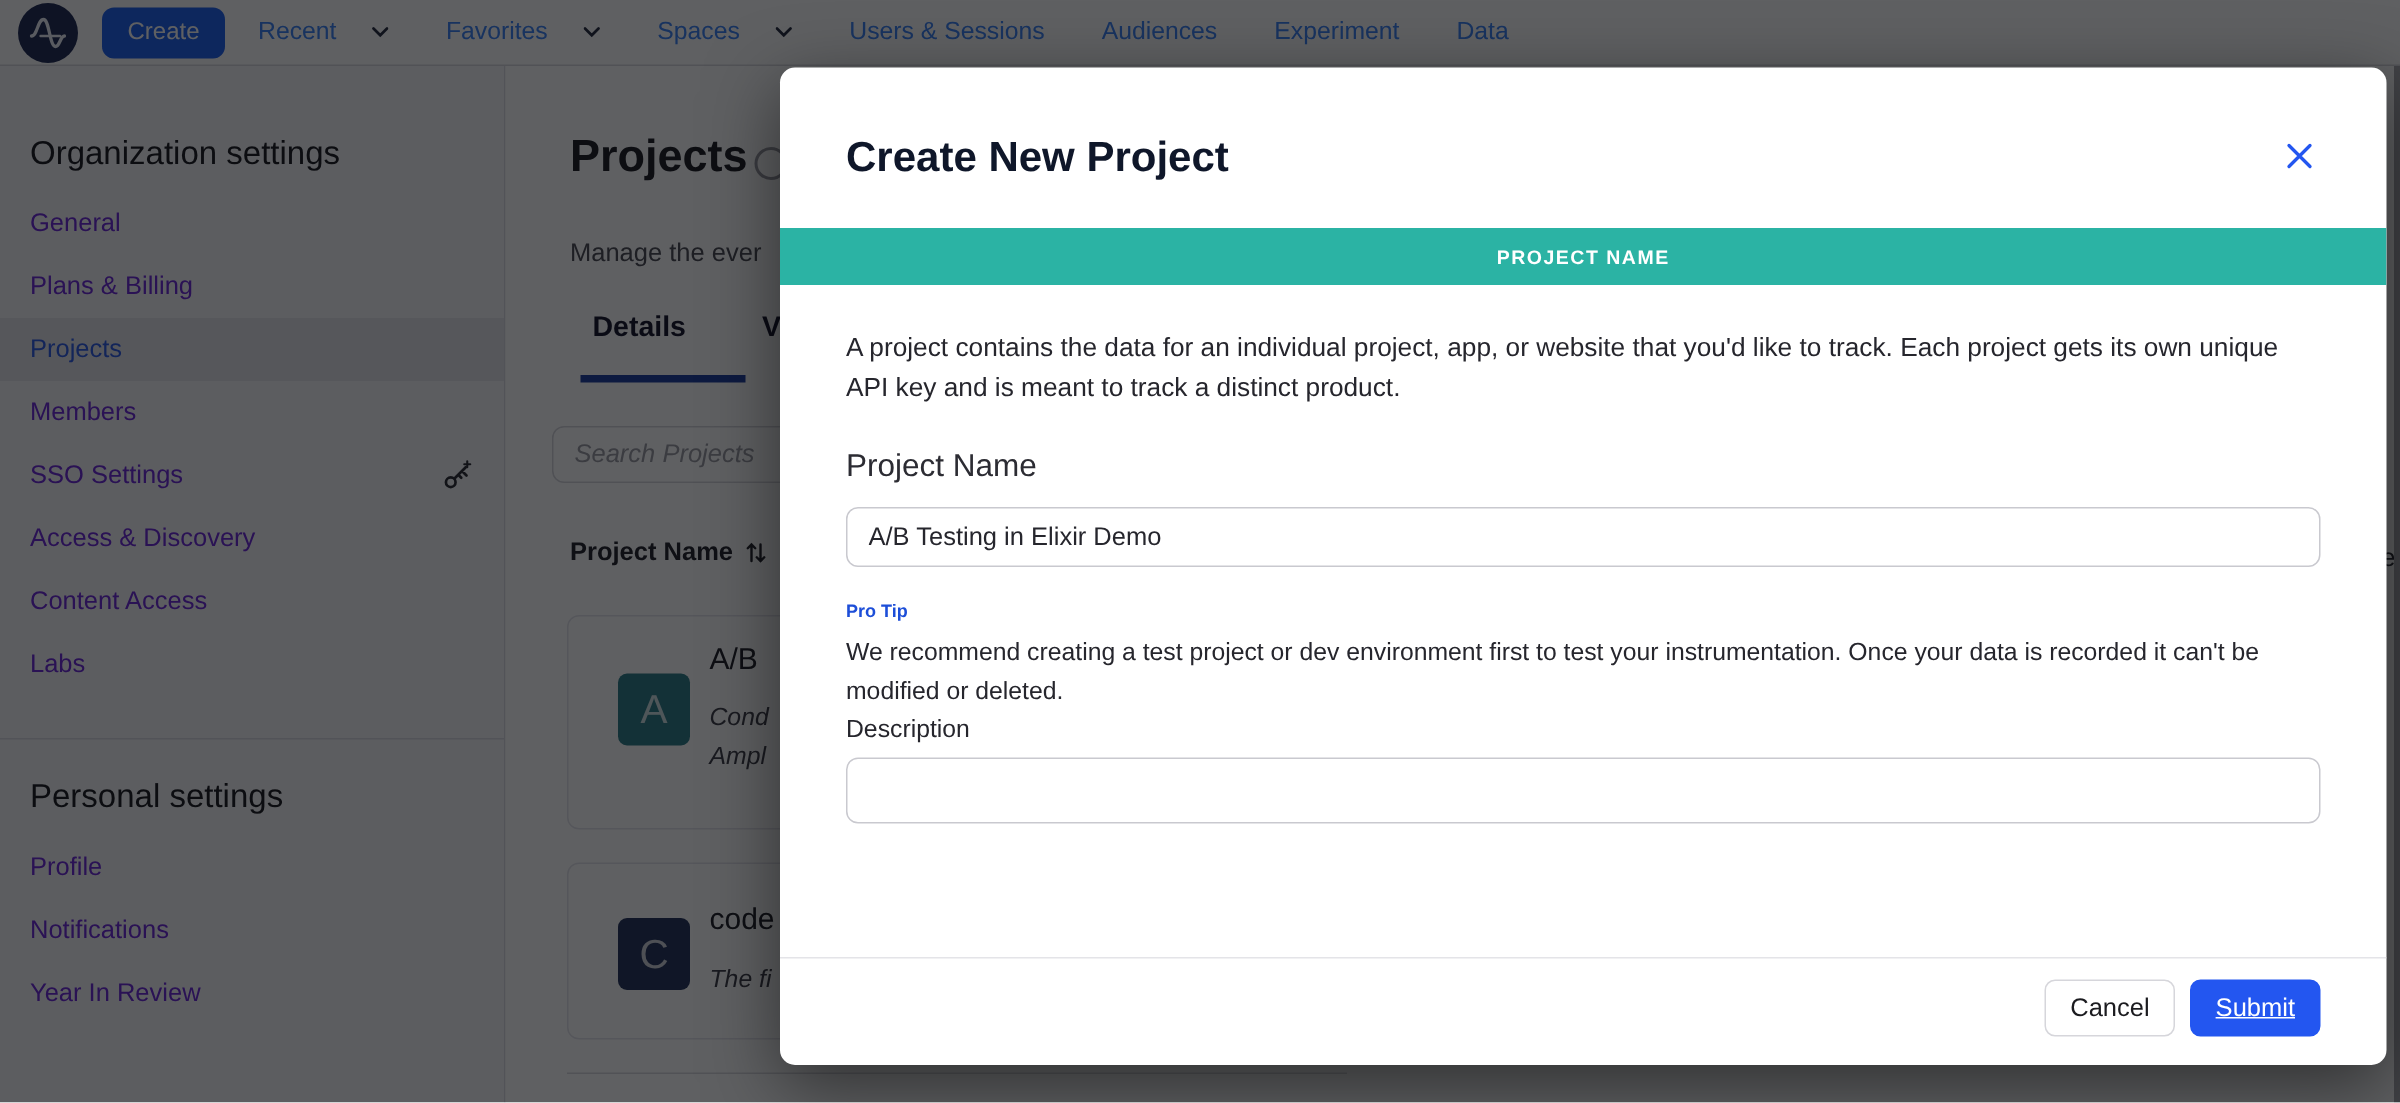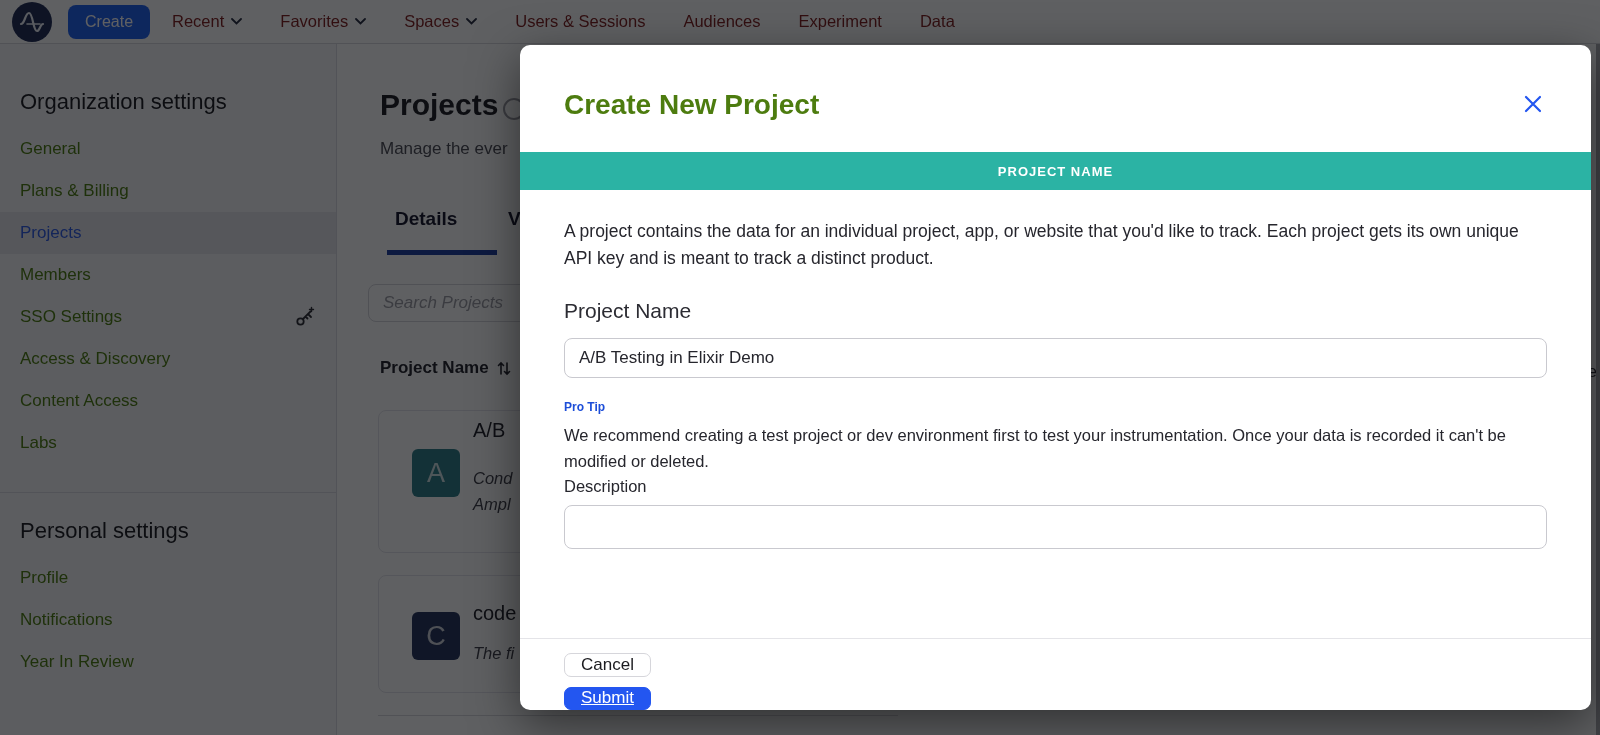--- a/index.html
+++ b/index.html
@@ -7,92 +7,92 @@
   body { font-family:"Liberation Sans", sans-serif; background:#fff; position:relative; }
 
   
   .topnav { position:absolute; top:0; left:0; width:1600px; height:44px; background:#ffffff;
             border-bottom:1px solid #d9d9de; display:flex; align-items:center; z-index:1; }
   .logo { width:40px; height:40px; border-radius:50%; background:#1f2b55; margin-left:12px;
           display:flex; align-items:center; justify-content:center; flex:0 0 auto; }
   .create-btn { margin-left:16px; height:34px; padding:0 17px; background:#1E61F0; color:#fff;
                 border:none; border-radius:8px; font-size:16px; font-family:inherit; font-weight:500; cursor:pointer; }
   .nav-items { display:flex; align-items:center; margin-left:22px; gap:38px; }
-  .nav-item { display:flex; align-items:center; gap:7px; font-size:16.5px; color:#7f1d1d;
+  .nav-item { display:flex; align-items:center; gap:24px; font-size:16.5px; color:#3b82f6;
               font-weight:500; cursor:pointer; white-space:nowrap; }
   .chev { display:inline-block; }
 
   
   .sidebar { position:absolute; top:44px; left:0; width:337px; height:691px; background:#f7f7f9;
              border-right:1px solid #dcdce2; z-index:1; }
   .side-heading { margin:44px 20px 0; font-size:22px; line-height:28px; color:#1b1b21; font-weight:500; }
   .side-list { list-style:none; margin-top:12px; }
   .side-item { height:42px; display:flex; align-items:center; padding:0 20px; font-size:17px;
-               color:#4d7c0f; cursor:pointer; justify-content:space-between; }
+               color:#6d28d9; cursor:pointer; justify-content:space-between; }
   .side-item.active { background:#e7e7ec; color:#2e5be6; }
   .side-divider { height:1px; background:#dcdce2; margin-top:28px; }
   .side-heading.second { margin-top:24px; }
 
   
   .content { position:absolute; top:44px; left:337px; width:1263px; height:691px; background:#fff; z-index:1; }
   .content h1 { position:absolute; left:43px; top:44px; font-size:30px; font-weight:700; color:#1c1c22; }
   .help-circle { position:absolute; left:166px; top:54px; width:22px; height:22px; border:2px solid #9a9aa2;
                  border-radius:50%; }
-  .subtitle { position:absolute; left:43px; top:95px; font-size:17px; color:#4b4b54; white-space:nowrap; }
+  .subtitle { position:absolute; left:43px; top:115px; font-size:17px; color:#4b4b54; white-space:nowrap; }
   .tab { position:absolute; top:164px; font-size:19px; font-weight:600; color:#16162b; cursor:pointer; }
   .tab.t1 { left:58px; }
   .tab.t2 { left:171px; }
   .tab-underline { position:absolute; left:50px; top:206px; width:110px; height:5px; background:#1e3fa0; }
   .search-box { position:absolute; left:31px; top:240px; width:410px; height:38px; border:1px solid #d5d5db;
                 border-radius:8px; padding:0 14px; font-size:17px; font-style:italic; color:#55555e;
                 font-family:inherit; background:#fff; }
   .search-box::placeholder { color:#9c9ca4; font-style:italic; }
   .col-header { position:absolute; left:43px; top:314px; font-size:17px; font-weight:700; color:#23232b;
                 display:flex; align-items:center; gap:8px; }
   .proj-card { position:absolute; left:41px; width:600px; background:#fff; border:1px solid #e4e4ea;
                border-radius:8px; cursor:pointer; }
   .card1 { top:366px; height:143px; }
   .card2 { top:531px; height:118px; }
   .avatar { position:absolute; left:33px; width:48px; height:48px; border-radius:6px; color:rgba(255,255,255,.78);
             font-size:27px; display:flex; align-items:center; justify-content:center; }
   .card1 .avatar { top:38px; background:#2e7d88; }
   .card2 .avatar { top:36px; background:#24335b; }
   .card-title { position:absolute; left:94px; font-size:20px; font-weight:500; color:#202028; white-space:nowrap; }
-  .card1 .card-title { top:8px;text-align:center; }
+  .card1 .card-title { top:18px;text-align:center; }
   .card2 .card-title { top:26px; }
   .card-desc { position:absolute; left:94px; font-size:16.5px; color:#3f3f48; line-height:26px; white-space:nowrap;font-style:italic; }
   .card1 .card-desc { top:54px; }
   .card2 .card-desc { top:64px; }
   .table-divider { position:absolute; left:41px; top:671px; width:520px; height:1px; background:#d9d9de; }
   .edge-fragment { position:absolute; right:3px; top:318px; font-size:17px; color:#2c2c33; }
   .scroll-strip { position:absolute; right:0; top:0; width:4px; height:691px; background:#ababb2; }
 
   
   .backdrop { position:absolute; inset:0; background:rgba(5,6,10,0.64); z-index:2; }
 
   
   .modal { position:absolute; left:520px; top:45px; width:1071px; height:665px; background:#fff;
            border-radius:10px; box-shadow:0 14px 48px rgba(0,0,0,.5); z-index:3; overflow:hidden; }
   .modal-header { display:flex; align-items:flex-start; justify-content:space-between; padding:43px 44px 0; }
-  .modal-title { font-size:28px; font-weight:700; color:#4d7c0f; line-height:34px; }
+  .modal-title { font-size:28px; font-weight:700; color:#0f172a; line-height:34px; }
   .close-btn { background:none; border:none; cursor:pointer; padding:4px; margin-top:2px; }
   .banner { position:absolute; left:0; top:107px; width:100%; height:38px; background:#2bb3a4; color:#fff;
             font-size:13px; font-weight:700; letter-spacing:1px; display:flex; align-items:center;
             justify-content:center; }
   .modal-body { position:absolute; left:0; top:145px; width:100%; padding:28px 44px 0; }
   .intro { font-size:17.5px; line-height:27px; color:#26262d; }
   .field-heading { margin-top:27px; font-size:21px; color:#2c2c33; font-weight:400; }
   .text-input { margin-top:15px; width:100%; height:40px; border:1px solid #c9c9cf; border-radius:8px;
                 padding:0 14px; font-size:17px; color:#26262d; font-family:inherit; display:block; }
   .protip-title { margin-top:17px; font-size:12px; font-weight:700; color:#1d4ed8; line-height:24px; }
   .protip-text { margin-top:3px; font-size:16.5px; line-height:26px; color:#26262d; }
   .desc-label { font-size:16.5px; color:#26262d; line-height:24px; }
   .text-input.desc { margin-top:7px; height:44px; }
   .modal-footer { position:absolute; left:0; bottom:0; width:100%; height:72px; border-top:1px solid #e4e4e8;
-                  display:flex; justify-content:flex-end; align-items:flex-start; gap:10px; padding:14px 44px 0;flex-direction:column; }
+                  display:flex; justify-content:flex-end; align-items:flex-start; gap:10px; padding:14px 44px 0; }
   .btn { height:38px; border-radius:7px; font-size:17px; font-family:inherit; cursor:pointer; padding:0 16px; }
   .btn-cancel { background:#fff; border:1px solid #d6d6db; color:#1b1b1f; }
   .btn-submit { background:#2356f0; border:1px solid #2356f0; color:#fff; font-weight:500;text-decoration:underline; }
 </style>
 </head>
 <body>
 
 <div class="topnav">
   <div class="logo">
     <svg width="28" height="28" viewBox="0 0 28 28">

